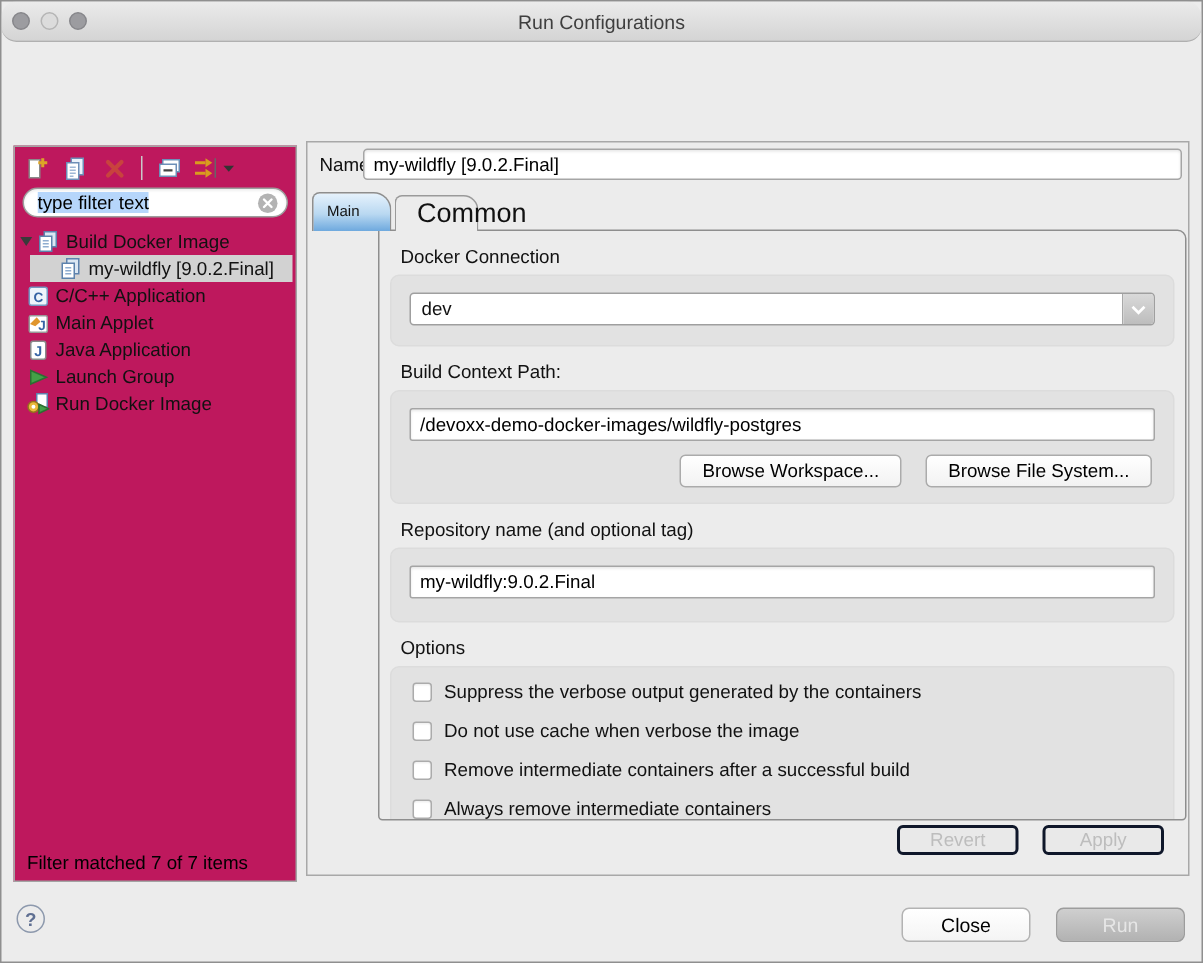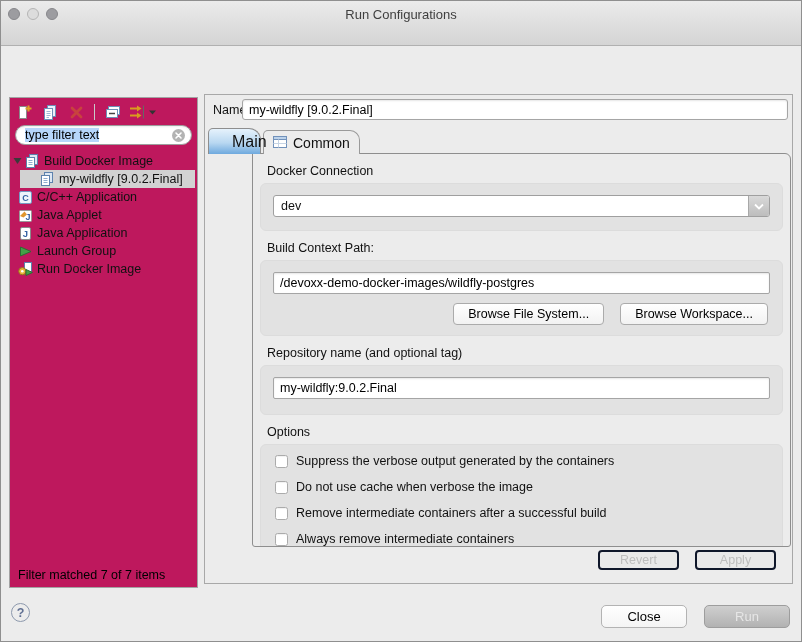--- a/index.html
+++ b/index.html
@@ -1,22 +1,22 @@
 <!DOCTYPE html>
 <html><head>
 <meta charset="utf-8">
 <style>
   * { margin:0; padding:0; box-sizing:border-box; }
   html,body { width:802px; height:642px; }
   body { font-family:"Liberation Sans", sans-serif; font-size:12.5px; color:#111; }
   .window { position:relative; width:802px; height:642px; background:#ececec; border:1px solid #8f8f8f; overflow:hidden; }
 
   
-  .titlebar { position:absolute; left:0; top:0; right:0; height:45px;
-    background:linear-gradient(#ebebeb,#d4d4d4); border-bottom:1px solid #b0b0b0; }
+  .titlebar { position:absolute; left:0; top:0; right:0; height:27px;
+    background:linear-gradient(#ebebeb,#d4d4d4); border-bottom:1px solid #b0b0b0;border-radius:10px; }
   .title { position:absolute; left:0; right:0; top:6px; text-align:center; font-size:13px; color:#3f3f3f; font-weight:500; }
   .dot { position:absolute; top:7px; width:12px; height:12px; border-radius:50%; }
   .dot1 { left:7px;  background:#9c9ca0; border:1px solid #87878b; }
   .dot2 { left:26px; background:#dcdcdc; border:1px solid #b5b5b5; }
   .dot3 { left:45px; background:#9c9ca0; border:1px solid #87878b; }
 
   
   .header { position:absolute; left:0; top:28px; right:0; height:60px;
     background:linear-gradient(135deg,#ffffff 65%,#edf1f8 100%); border-bottom:1px solid #9f9f9f; }
   .header-title { position:absolute; left:11px; top:9px; font-size:13px; font-weight:bold; color:#000; }
@@ -48,25 +48,25 @@
   .name-row-label { position:absolute; left:8px; top:8px; font-size:12.5px; }
   .name-input { position:absolute; left:37px; top:4px; width:546px; height:21px;
     border:1px solid #a5a5a5; border-radius:3px; background:#fff; font-family:"Liberation Sans",sans-serif;
     font-size:12.5px; padding:0 6px; box-shadow:inset 0 1px 2px rgba(0,0,0,0.10); outline:none; color:#000; }
 
   
   .tab-folder { position:absolute; left:3px; top:33px; width:583px; height:419px; }
   .tab-content { position:absolute; left:0; right:0; top:25px; bottom:0;
     border:1px solid #8e8e8e; border-radius:0 6px 3px 3px; background:#ececec; overflow:hidden;margin-left:44px; }
   .tab { position:absolute; top:0; display:flex; align-items:center; cursor:default; }
-  .tab-main { left:0; width:53px; height:26px; z-index:2; padding-left:23px;
+  .tab-main { left:0; width:53px; height:26px; z-index:2; padding-left:9px;
     background:linear-gradient(#e6f2fc 0%, #b9d8f1 55%, #6ea9de 100%);
-    border:1px solid #8e8e8e; border-bottom:none; border-radius:5px 12px 0 0; font-size:16px;text-align:center; }
-  .tab-common { left:55px; width:97px; height:24px; top:2px; z-index:1; padding-left:9px; gap:5px;
-    background:#ececec; border:1px solid #9a9a9a; border-bottom:none; border-radius:5px 10px 0 0; font-size:14px; }
+    border:1px solid #8e8e8e; border-bottom:none; border-radius:5px 12px 0 0; font-size:10px;text-align:center; }
+  .tab-common { left:55px; width:56px; height:24px; top:2px; z-index:1; padding-left:9px; gap:5px;
+    background:#ececec; border:1px solid #9a9a9a; border-bottom:none; border-radius:5px 10px 0 0; font-size:18px; }
 
   .sec-label { margin:10px 0 5px 14px; font-size:12.5px; color:#111; }
   .gbox { margin:0 7px; background:#e2e2e2; border:1px solid #dcdcdc; border-radius:6px; }
   .gbox-inner { padding:11px 12px 13px 12px; }
   .txt-input { width:100%; height:22px; border:1px solid #a5a5a5; border-radius:2px; background:#fff;
     font-family:"Liberation Sans",sans-serif; font-size:12.5px; padding:0 6px;
     box-shadow:inset 0 1px 2px rgba(0,0,0,0.10); outline:none; color:#000; }
   .combo { position:relative; height:22px; background:#fff; border:1px solid #9f9f9f; border-radius:3px;
     line-height:20px; padding-left:7px; font-size:12.5px; }
   .combo-btn { position:absolute; right:0; top:0; bottom:0; width:21px;
@@ -187,21 +187,21 @@
           <text x="7.5" y="11" font-size="9" font-weight="bold" fill="#3763a4" text-anchor="middle" font-family="Liberation Sans, sans-serif">C</text>
         </svg>
         <span class="tlabel">C/C++ Application</span>
       </div>
       <div class="tree-row row-plain">
         <svg width="15" height="15" viewBox="0 0 15 15">
           <rect x="1.5" y="2.5" width="12" height="11" rx="1" fill="#fff" stroke="#999"></rect>
           <path d="M2 8l4.5-4.5 2.5 3-3.5 3z" fill="#e0962e"></path>
           <text x="10" y="12" font-size="9" font-weight="bold" fill="#3763a4" text-anchor="middle" font-family="Liberation Sans, sans-serif">J</text>
         </svg>
-        <span class="tlabel">Java Applet</span>
+        <span class="tlabel">Main Applet</span>
       </div>
       <div class="tree-row row-plain">
         <svg width="15" height="15" viewBox="0 0 15 15">
           <rect x="2.5" y="1.5" width="10" height="12" rx="1.5" fill="#fff" stroke="#8a8a8a"></rect>
           <text x="7.5" y="11" font-size="9.5" font-weight="bold" fill="#3763a4" text-anchor="middle" font-family="Liberation Sans, sans-serif">J</text>
         </svg>
         <span class="tlabel">Java Application</span>
       </div>
       <div class="tree-row row-plain">
         <svg width="15" height="15" viewBox="0 0 15 15">
@@ -254,22 +254,22 @@
               </span>
             </div>
           </div>
         </div>
 
         <div class="sec-label">Build Context Path:</div>
         <div class="gbox">
           <div class="gbox-inner" style="padding-bottom:10px;">
             <input class="txt-input" type="text" value="/devoxx-demo-docker-images/wildfly-postgres" style="">
             <div class="btn-row">
+              <button class="push-btn">Browse Workspace...</button>
               <button class="push-btn">Browse File System...</button>
-              <button class="push-btn">Browse Workspace...</button>
             </div>
           </div>
         </div>
 
         <div class="sec-label">Repository name (and optional tag)</div>
         <div class="gbox">
           <div class="gbox-inner" style="padding-bottom:15px;">
             <input class="txt-input" type="text" value="my-wildfly:9.0.2.Final" style="">
           </div>
         </div>

